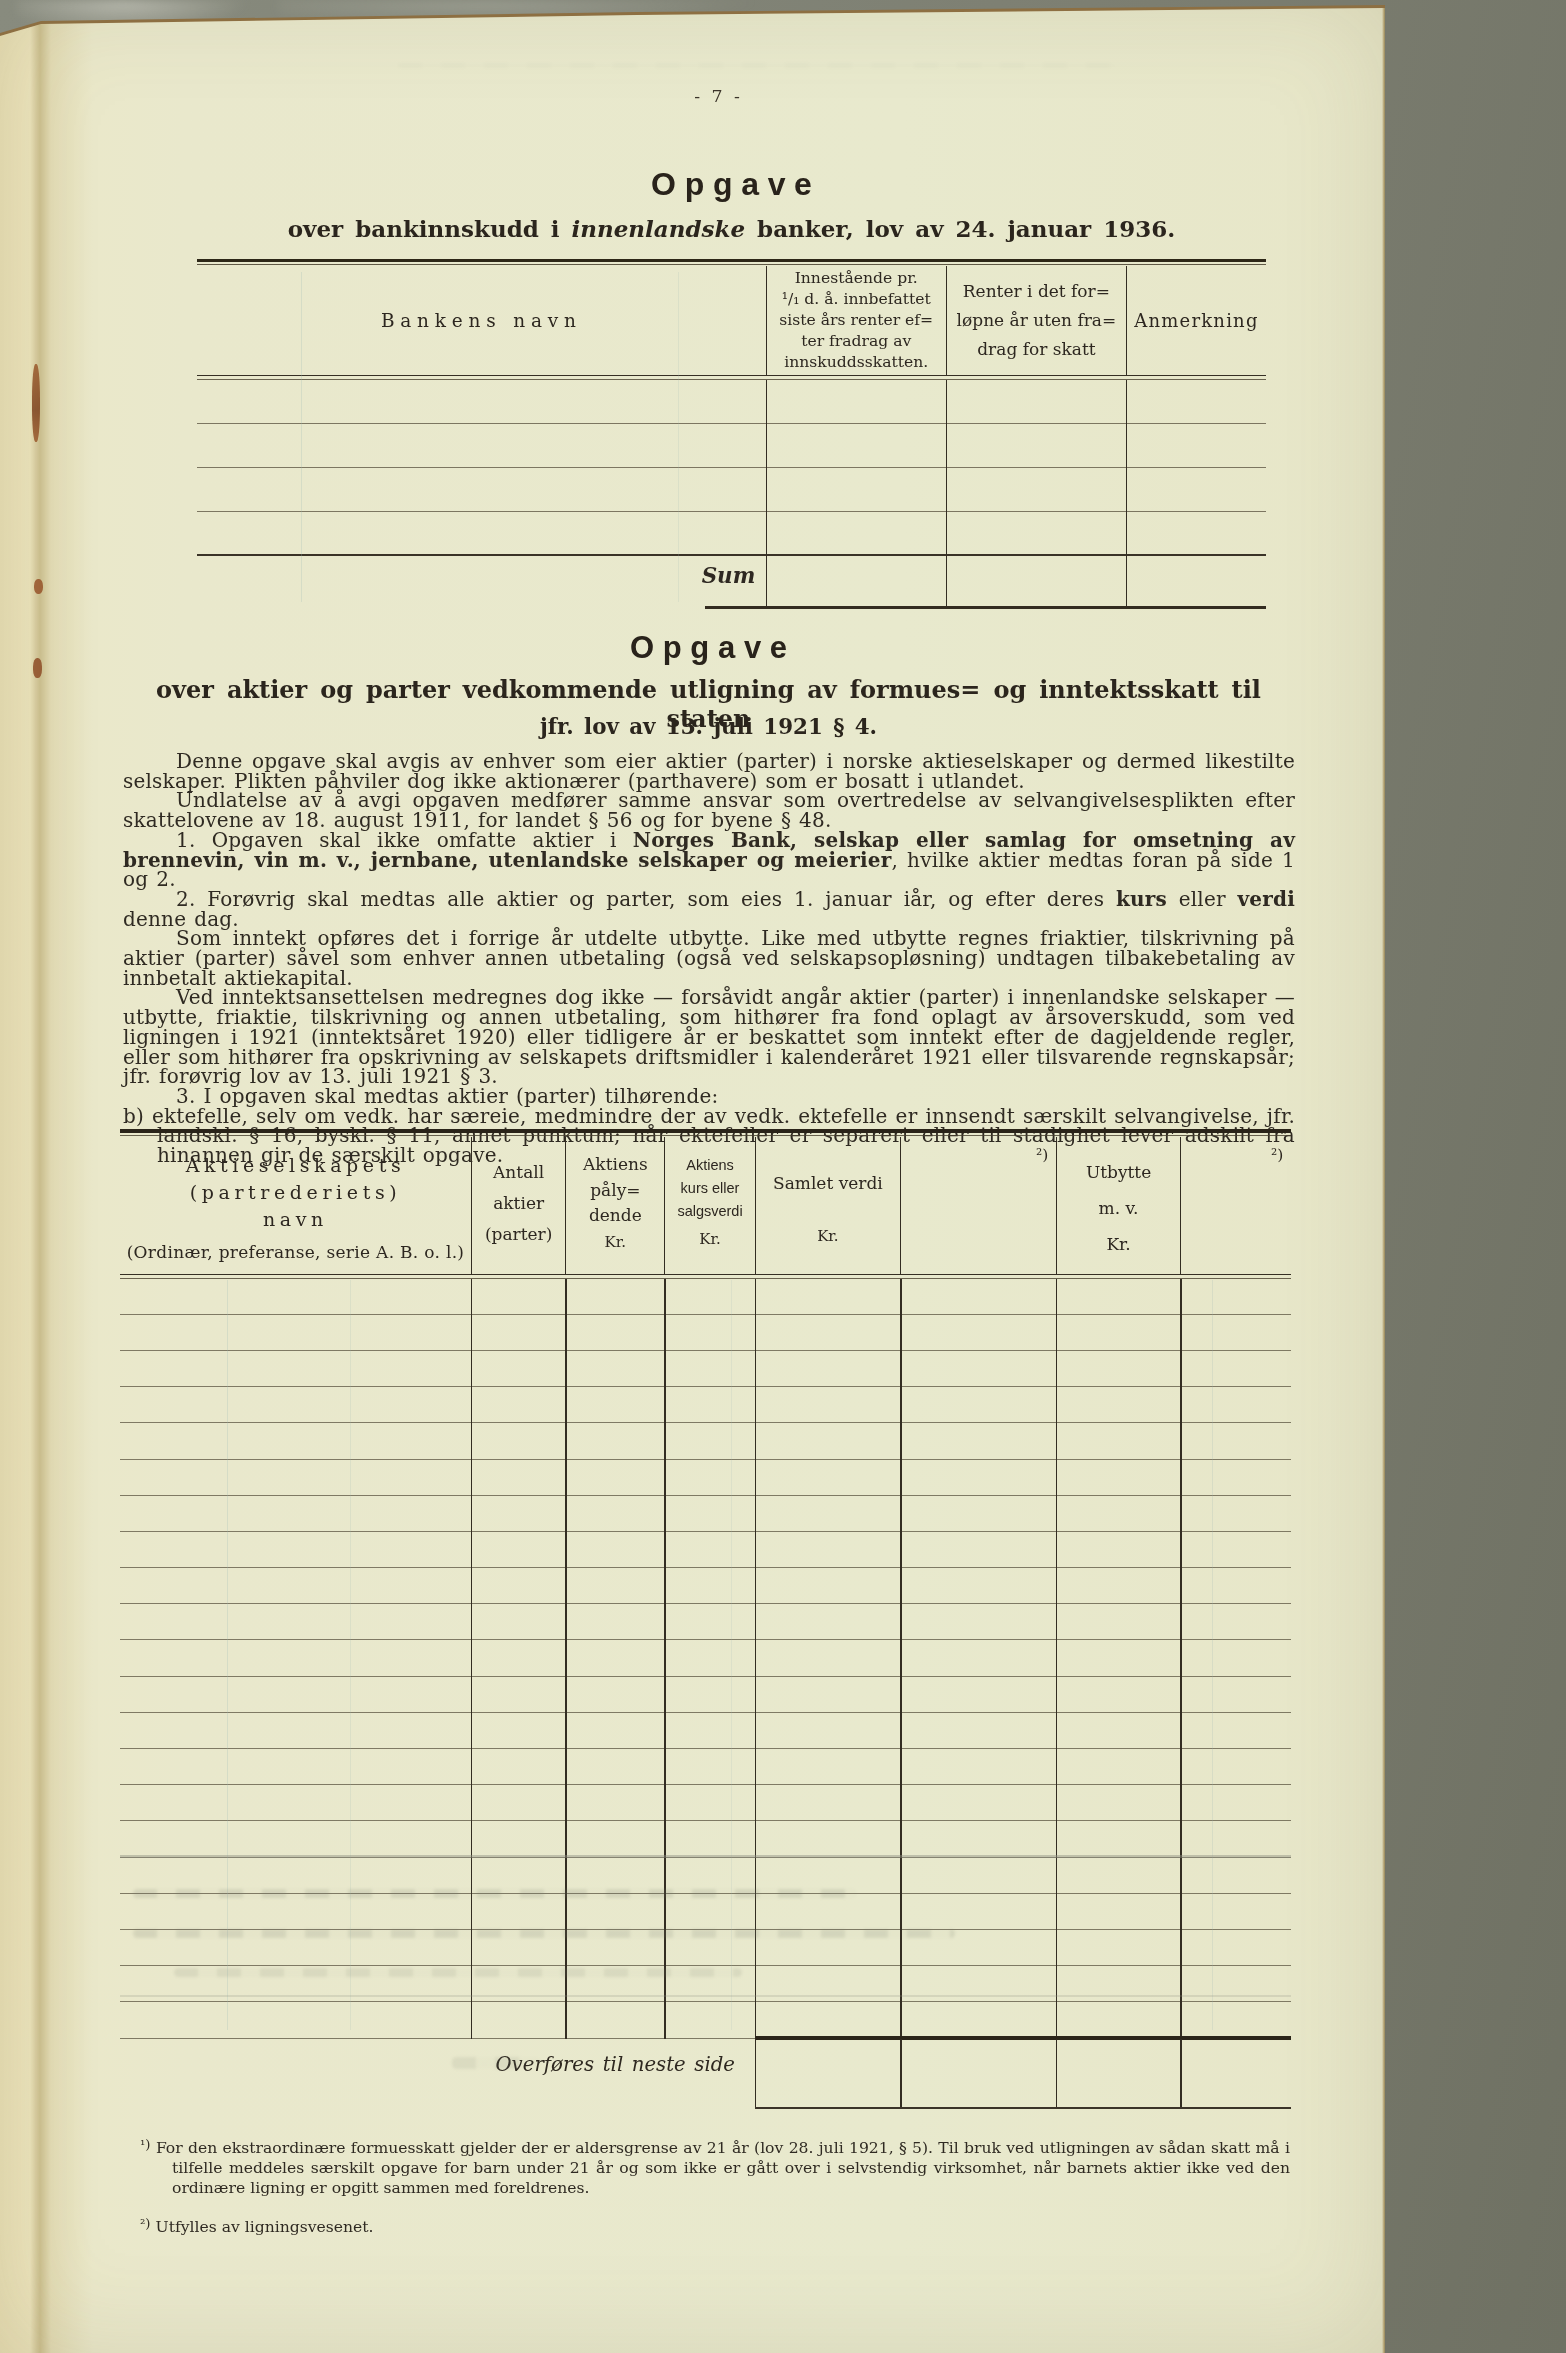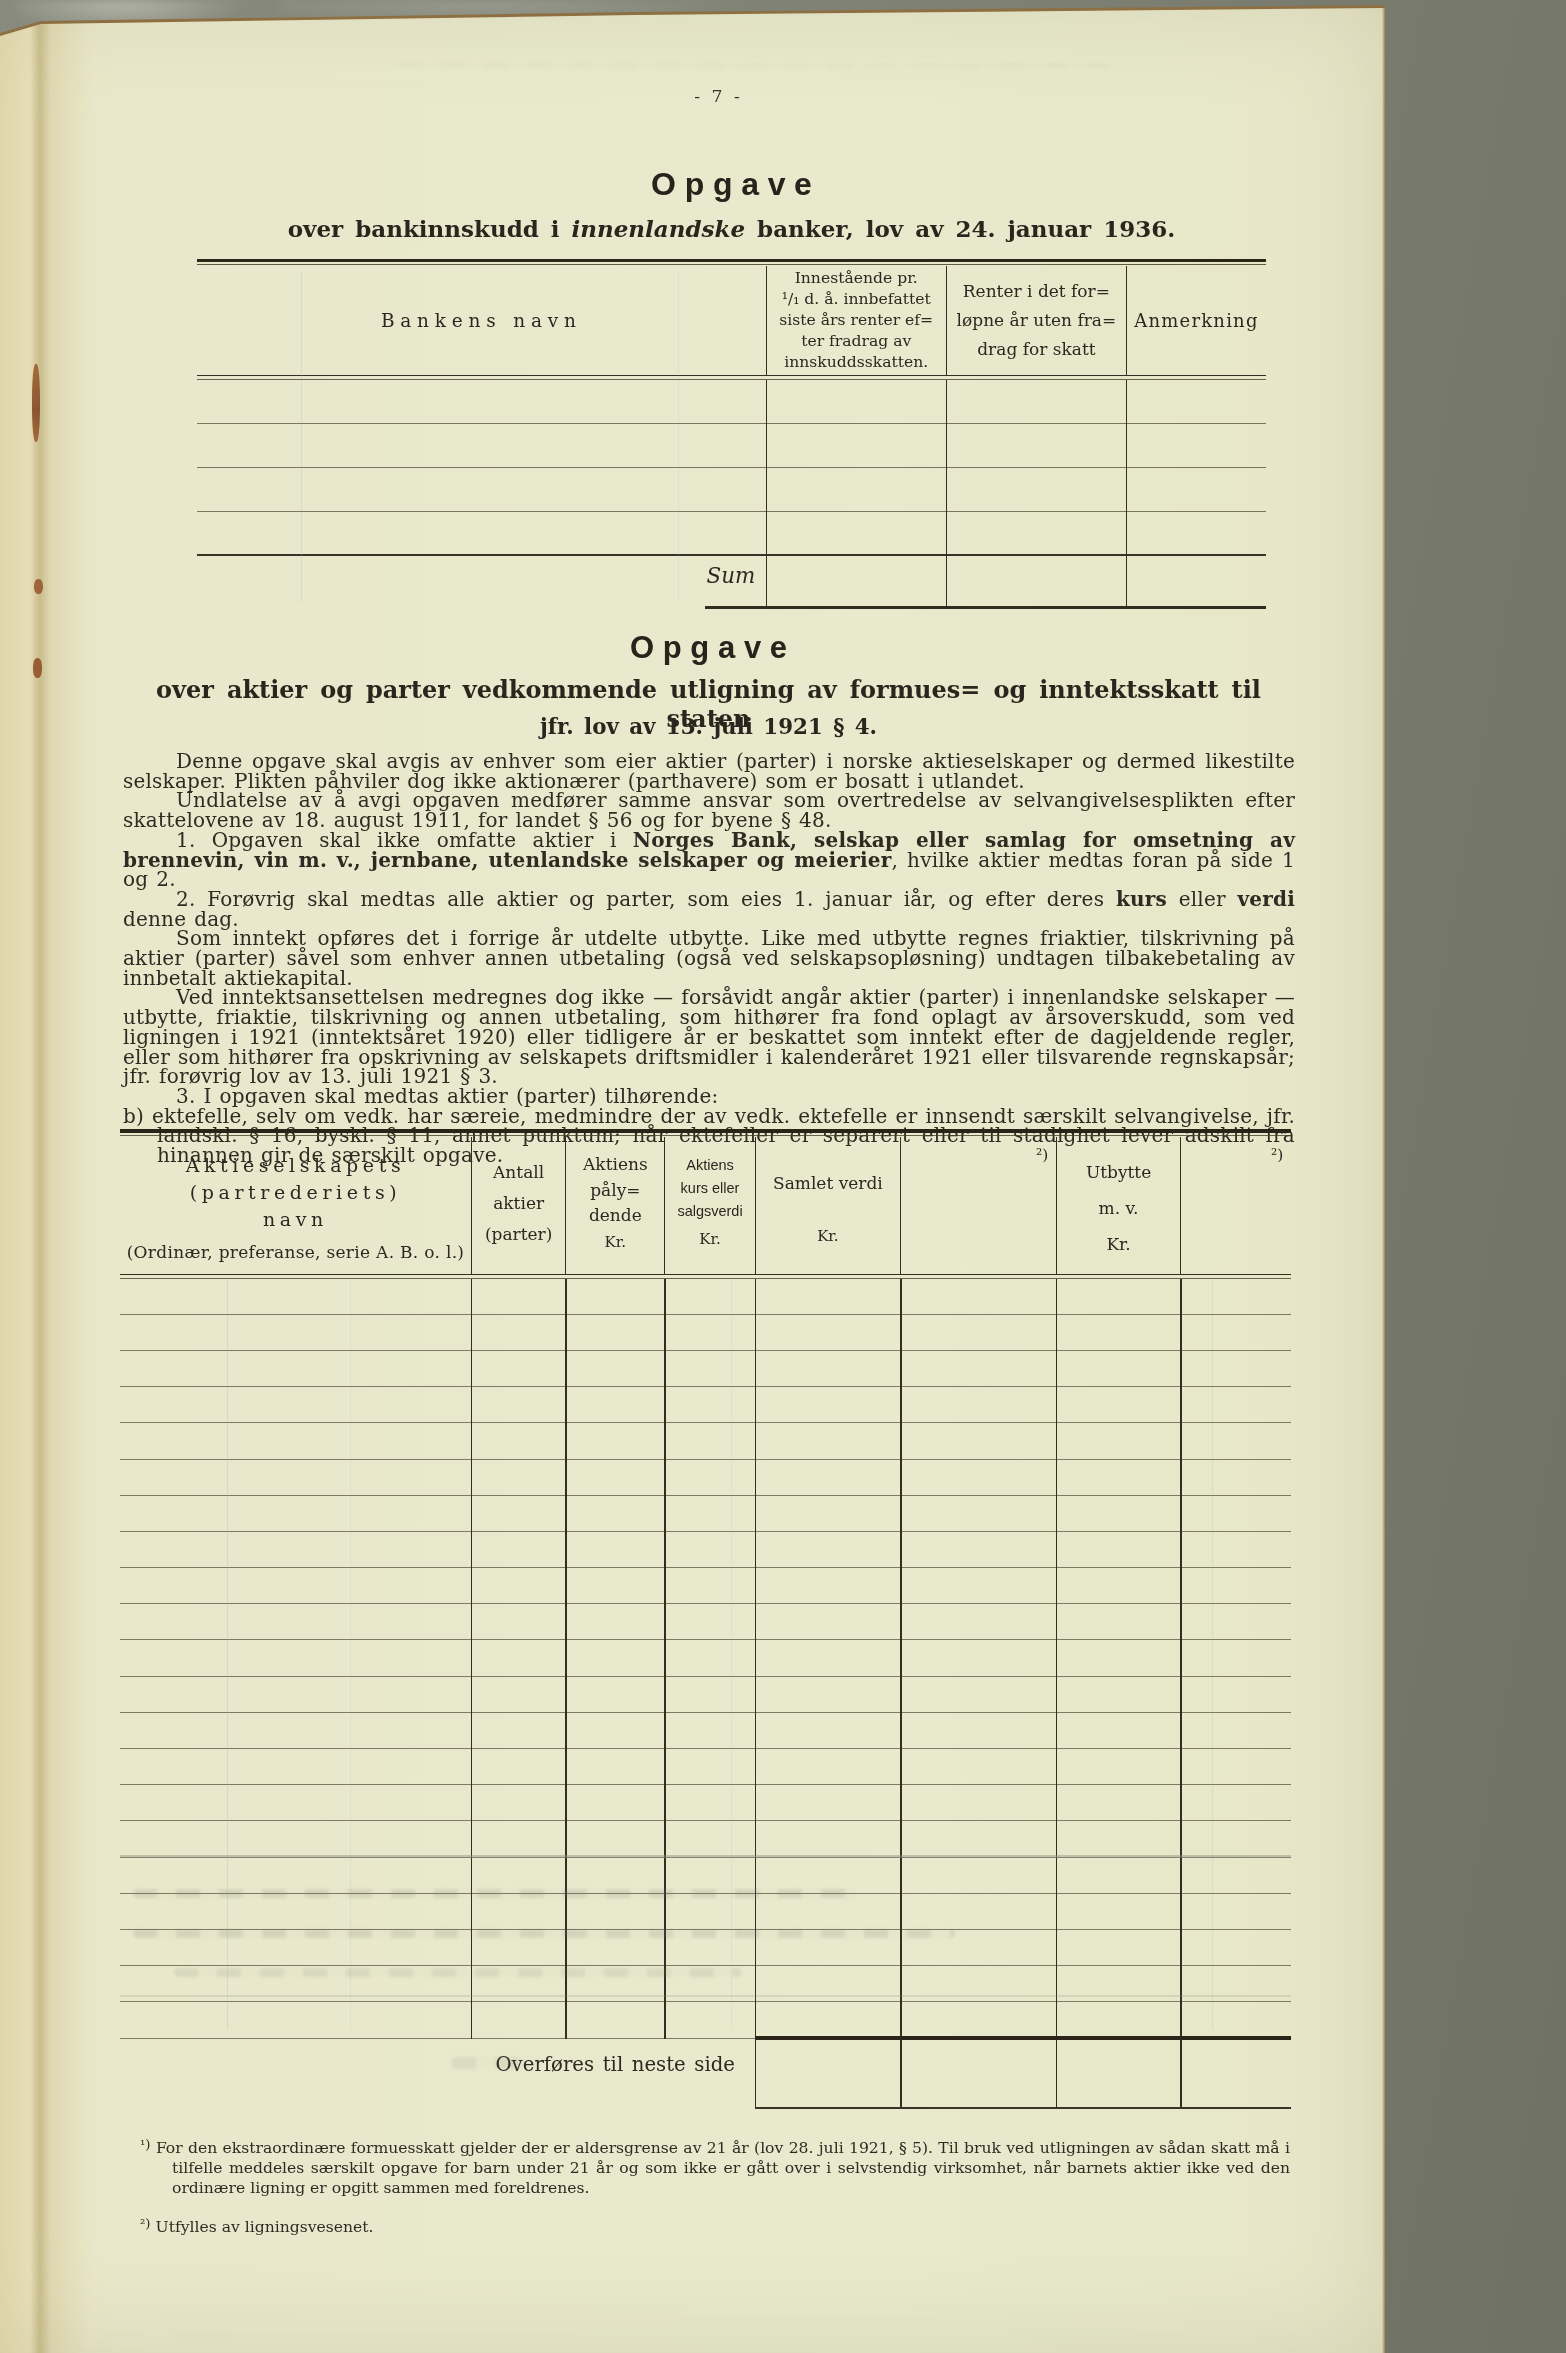--- a/index.html
+++ b/index.html
@@ -48,21 +48,21 @@
   .dline{height:7px;background:linear-gradient(to bottom,#2d2717 0 2.9px,rgba(0,0,0,0) 2.9px 5.2px,rgba(72,64,46,.85) 5.2px 6.4px,rgba(0,0,0,0) 6.4px);}
   .t1head{height:109px;display:grid;grid-template-columns:53.2% 16.85% 16.85% 13.1%;}
   .t1head .cell{border-left:1.4px solid #332d22;display:flex;flex-direction:column;
     align-items:center;justify-content:center;text-align:center;box-sizing:border-box;}
   .t1head .cell:first-child{border-left:none;}
   .c-bank{font-size:18.5px;letter-spacing:5.8px;}
   .c-inn{font-size:15.6px;line-height:21px;white-space:pre-line;}
   .c-rent{font-size:17px;line-height:29px;white-space:pre-line;}
   .c-anm{font-size:18px;letter-spacing:1.2px;}
   .divline{height:4.6px;border-top:1.4px solid #362f24;border-bottom:1px solid rgba(72,64,46,.8);box-sizing:border-box;}
-  .t1lower{position:relative;}
+  .t1lower{position:relative;font-weight:bold;}
   .t1row{height:44px;border-bottom:0.9px solid rgba(72,64,46,.68);box-sizing:border-box;}
   .t1row.thick{border-bottom:2.3px solid #3a3327;}
   .t1sum{position:relative;height:53px;}
   .sumlabel{position:absolute;left:0;top:7px;width:53.2%;text-align:right;padding-right:10.4px;
     box-sizing:border-box;font-style:italic;font-size:21.4px;color:#2e2821;}
   .sumbottom{position:absolute;left:47.5%;right:0;bottom:0;height:2.9px;background:#332c20;}
   .vl{position:absolute;top:0;bottom:0;width:1.4px;background:#332d22;}
 
   
   .paras{position:absolute;left:123px;top:752px;width:1172px;font-size:20px;line-height:19.7px;
@@ -87,21 +87,21 @@
   .h-samlet{margin-top:36px;font-size:17px;}
   .h-utb{margin-top:17.4px;font-size:17px;line-height:36px;white-space:pre-line;}
   .kr{font-size:15px;}
   .kr.k3{margin-top:4.6px;}
   .kr.k4{margin-top:7px;}
   .kr.k5{margin-top:34px;}
   .marker{position:absolute;top:9.3px;right:7.5px;font-size:15.6px;}
   .t2body{position:relative;height:760px;}
   .t2rows{position:absolute;left:0;top:0;right:0;bottom:0;display:flex;flex-direction:column;}
   .t2row{flex:1;border-bottom:0.9px solid rgba(72,64,46,.66);box-sizing:border-box;}
-  .t2foot{position:relative;height:70px;}
+  .t2foot{position:relative;height:70px;font-style:italic;}
   .footheavy{position:absolute;left:54.2%;right:0;top:-2.3px;height:3.5px;background:#2b2519;}
   .footbottom{position:absolute;left:54.2%;right:0;bottom:0;height:1.7px;background:#3a3328;}
   .carry{position:absolute;left:0;top:14px;width:53.6%;text-align:right;padding-right:12.7px;
     box-sizing:border-box;font-size:19.7px;color:#2e2820;word-spacing:2.3px;}
 
   
   .fnotes{position:absolute;left:124px;top:2119px;width:1182px;font-size:15.6px;line-height:20px;
     text-align:justify;color:#2f2a22;}
   .fn{padding-left:32px;text-indent:-32px;margin:16px;}
   .fn + .fn{margin-top:4.6px;}

